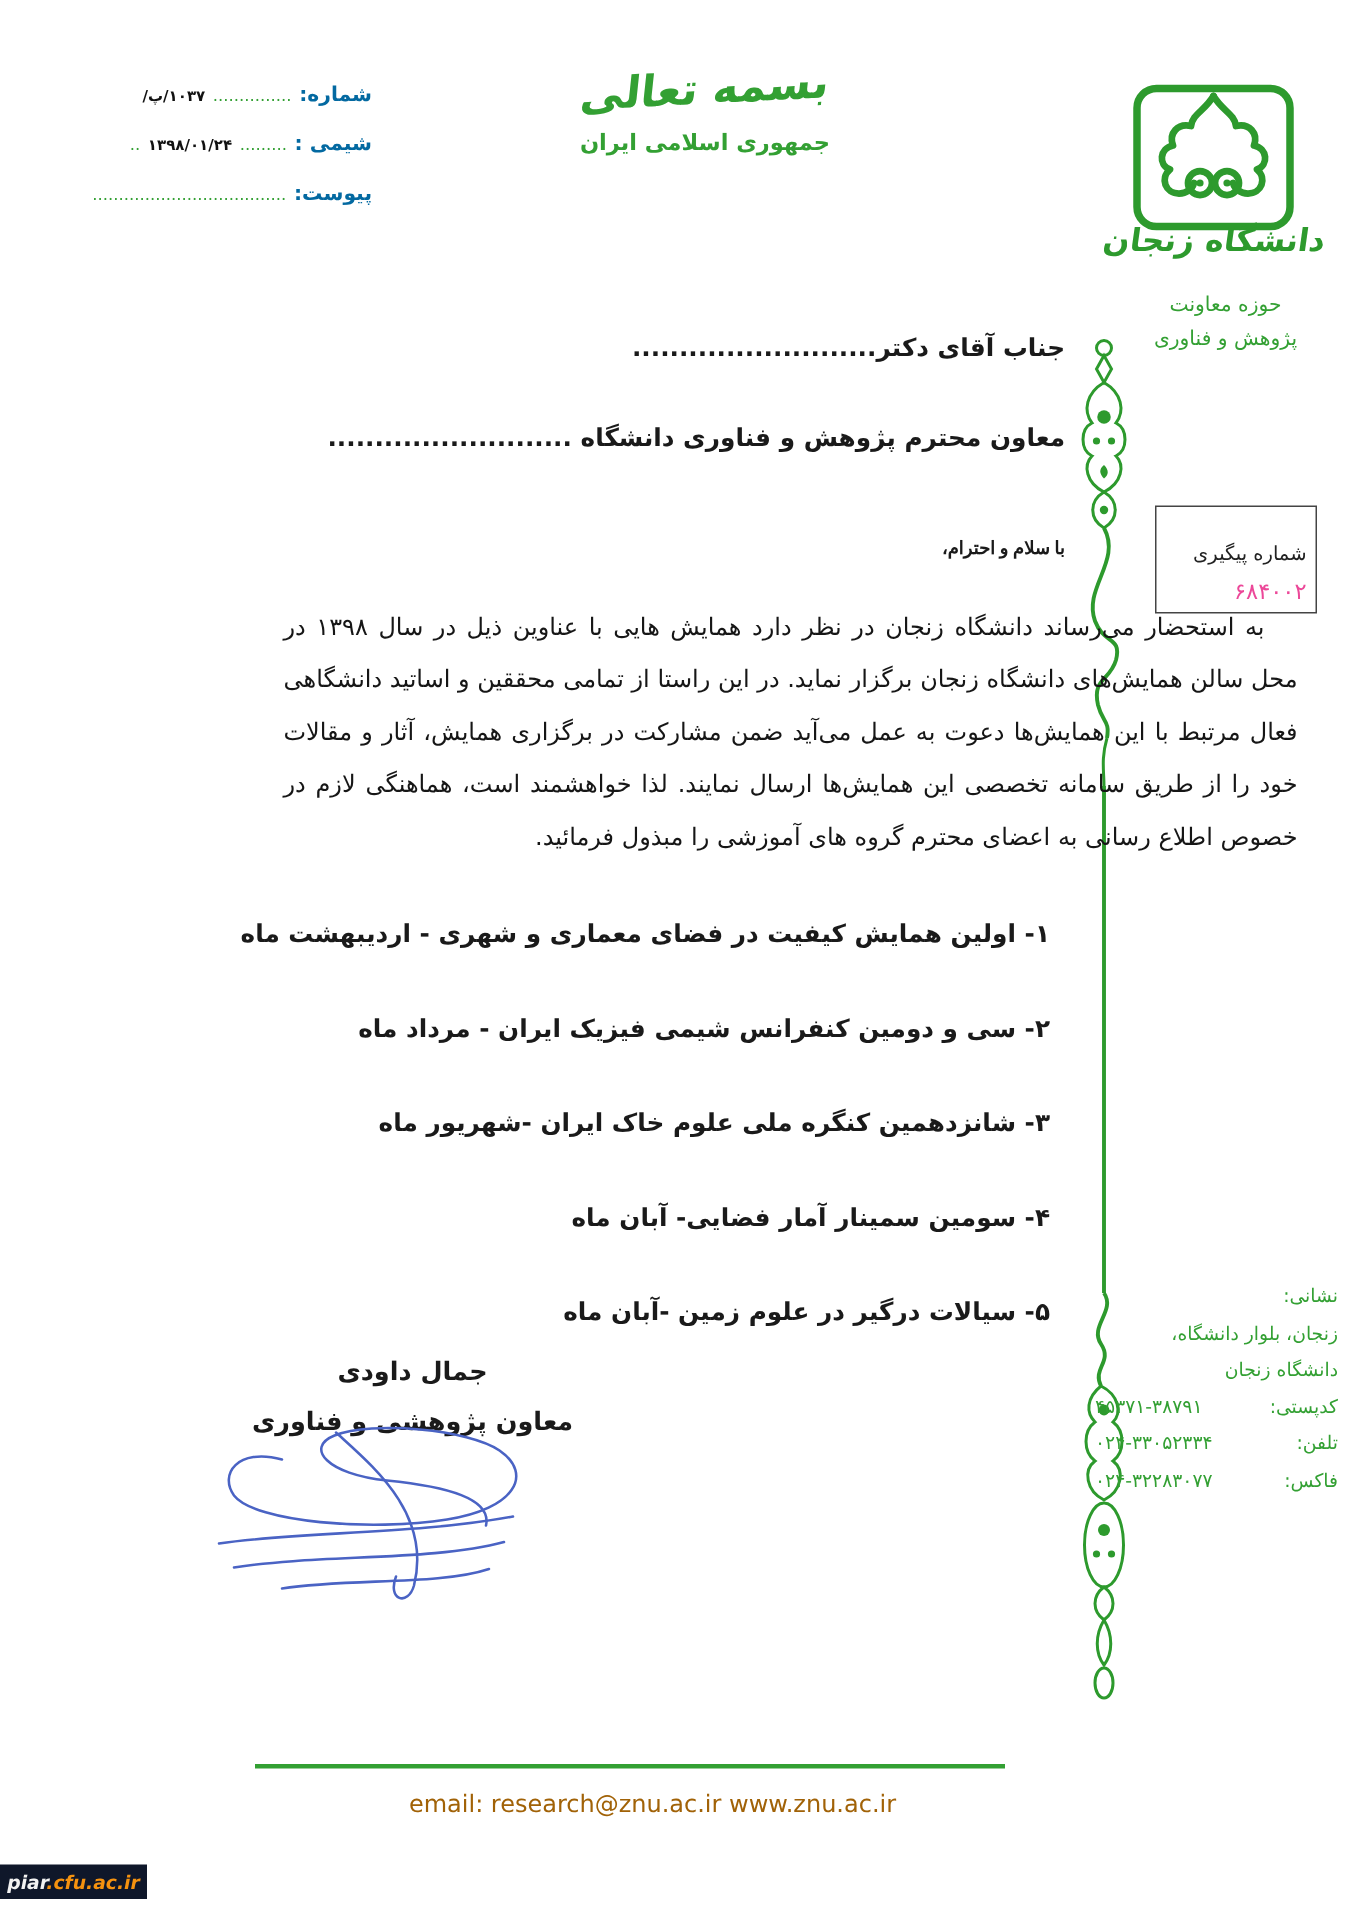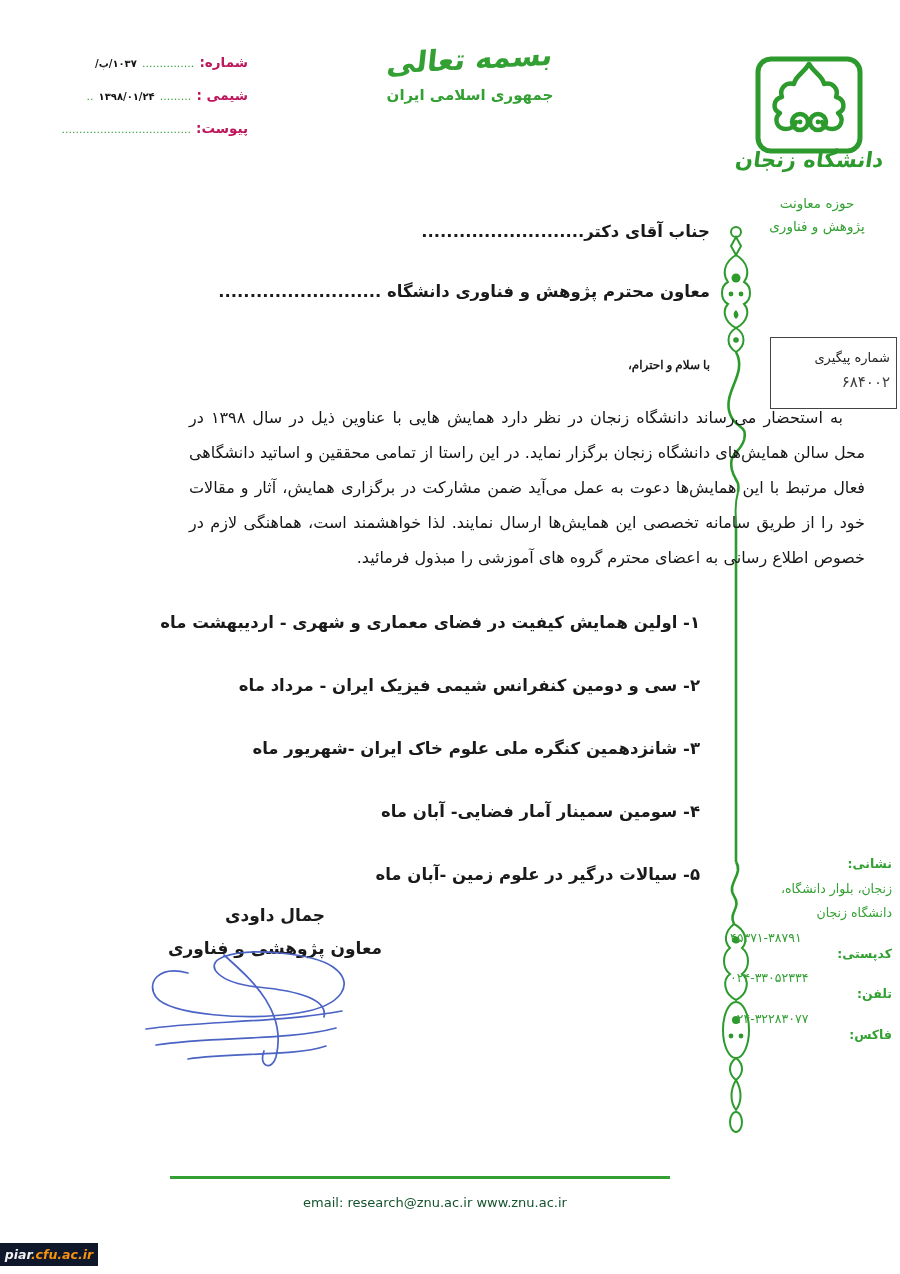--- a/index.html
+++ b/index.html
@@ -6,45 +6,45 @@
   body { background:#e8e8e8; font-family:"DejaVu Sans", sans-serif; }
   .page {
     position:relative; width:900px; height:1274px; margin:0 auto;
     background:#ffffff; direction:rtl; overflow:hidden; color:#1a1a1a;
   }
   .ltr { direction:ltr; unicode-bidi:isolate; display:inline-block; }
 
   
   .ref-fields { position:absolute; left:28px; top:52px; width:220px; text-align:right; }
   .ref-row { margin-bottom:14px; white-space:nowrap; }
-  .ref-label { color:#be185d; font-weight:bold; font-size:13.5px; }
+  .ref-label { color:#0369a1; font-weight:bold; font-size:13.5px; }
   .ref-dots { color:#33a033; font-size:11px; letter-spacing:1px; }
   .ref-value { color:#111; font-weight:bold; font-size:10px; }
 
   
   .center-head { position:absolute; left:290px; top:42px; width:360px; text-align:center; }
   .bismillah { display:inline-block; color:#33a033; font-weight:bold; font-size:29px;
                transform:rotate(-3deg) skewX(-9deg); }
   .republic { margin-top:10px; color:#33a033; font-weight:bold; font-size:15px; letter-spacing:.5px; }
 
   
   .logo-wrap { position:absolute; left:752px; top:55px; width:114px; text-align:center; }
   .uni-name { position:absolute; left:732px; top:148px; width:155px; text-align:center;
               color:#2d9a2d; font-weight:bold; font-size:21px; transform:skewX(-8deg); }
   .dept { position:absolute; left:742px; top:192px; width:150px; text-align:center;
           color:#33a033; font-size:13.5px; line-height:23px; }
 
   
   .ornament { position:absolute; left:714px; top:222px; }
 
   
-  .track-box { position:absolute; left:770px; top:337px; width:127px; height:72px;
-               border:1.5px solid #444; padding:12px 6px 4px 6px; text-align:right; }
+  .track-box { position:absolute; left:770px; top:337px; width:108px; height:72px;
+               border:1.5px solid #444; padding:24px 6px 4px 6px; text-align:right; }
   .track-label { font-size:13px; color:#222; white-space:nowrap; }
-  .track-value { font-size:15px; color:#404040; text-align:center; margin-top:8px; }
+  .track-value { font-size:15px; color:#ec4899; text-align:center; margin-top:8px; }
 
   
   .addressee { position:absolute; right:190px; top:222px; left:35px; }
   .addr-line1 { font-weight:bold; font-size:16.5px; }
   .addr-line2 { font-weight:bold; font-size:16.5px; margin-top:41px; }
   .salutation { position:absolute; right:190px; top:358px; font-weight:bold; font-size:12px;font-family:Liberation Serif, serif; }
   .body-par { position:absolute; right:190px; top:400px; left:36px; width:676px; right:35px;
               font-size:16px; line-height:35px; text-align:justify; text-indent:22px; color:#161616; }
   .events { position:absolute; right:200px; top:612px; left:40px; }
   .event { font-weight:bold; font-size:16.5px; line-height:22px; margin-bottom:41px; }
@@ -52,26 +52,26 @@
   
   .sig-block { position:absolute; left:150px; top:905px; width:250px; text-align:center; }
   .sig-name { font-weight:bold; font-size:17px; }
   .sig-title { font-weight:bold; font-size:17px; margin-top:13px; }
   .sig-svg { position:absolute; left:128px; top:925px; pointer-events:none; }
 
   
   .contact { position:absolute; right:8px; top:852px; width:162px; text-align:right;
              color:#33a033; font-size:12.5px; line-height:24.5px; }
   .contact .row { display:flex; justify-content:space-between; }
-  .contact b { font-weight:bold;margin-top:16px; }
+  .contact b { font-weight:normal; }
 
   
   .footer-line { position:absolute; left:170px; top:1176px; width:500px; height:3px; background:#33a033; }
   .footer-urls { position:absolute; left:270px; top:1192px; width:330px; text-align:center;
-                 color:#14532d; font-size:13px; line-height:22px; }
+                 color:#a16207; font-size:16px; line-height:22px; }
 
   
   .watermark { position:absolute; left:0; top:1243px; width:98px; height:23px; background:#0f172a;
                font-style:italic; font-weight:bold; font-size:12.5px; line-height:23px;
                text-align:center; direction:ltr; }
   .wm-white { color:#f2f2f2; }
   .wm-orange { color:#f5920f; }
 </style>
 </head>
 <body>

